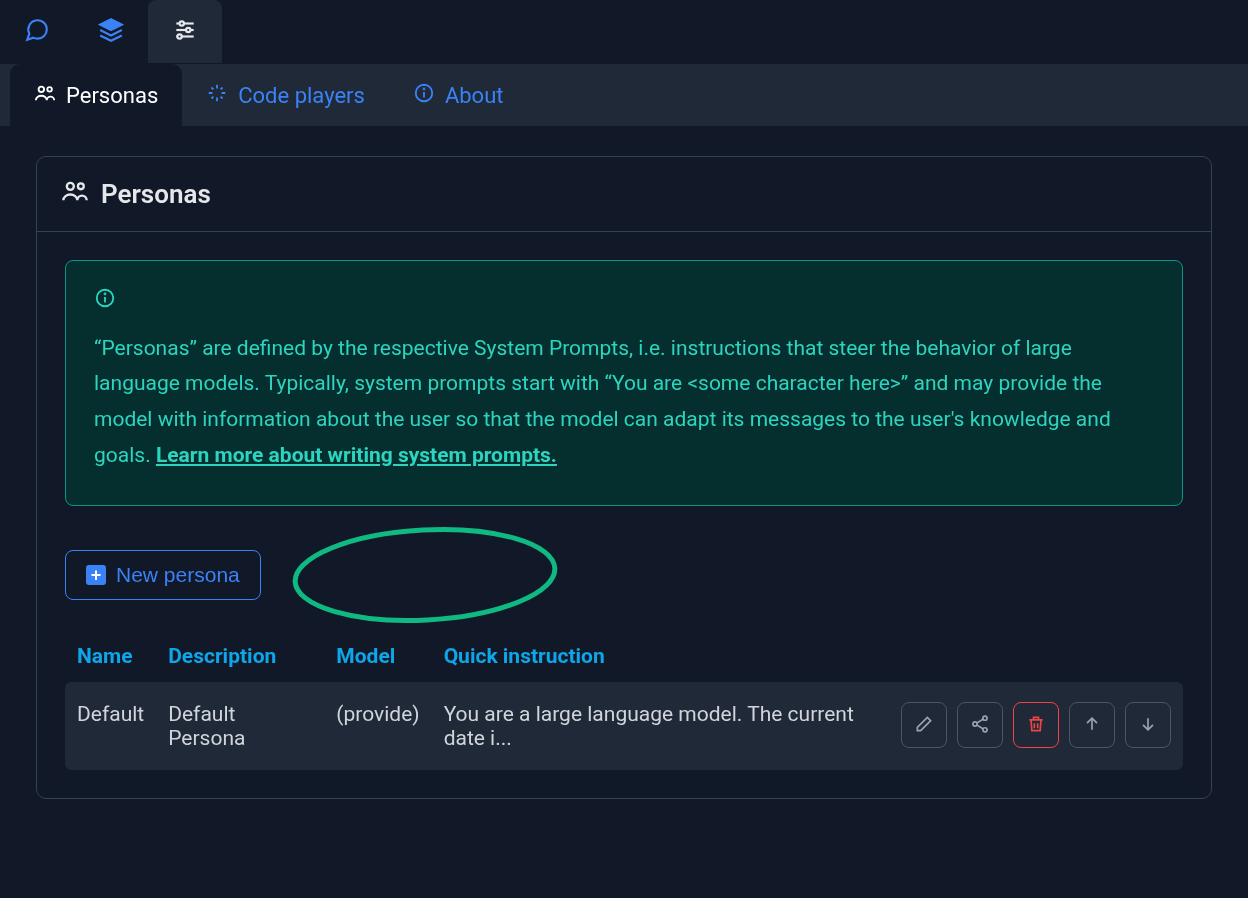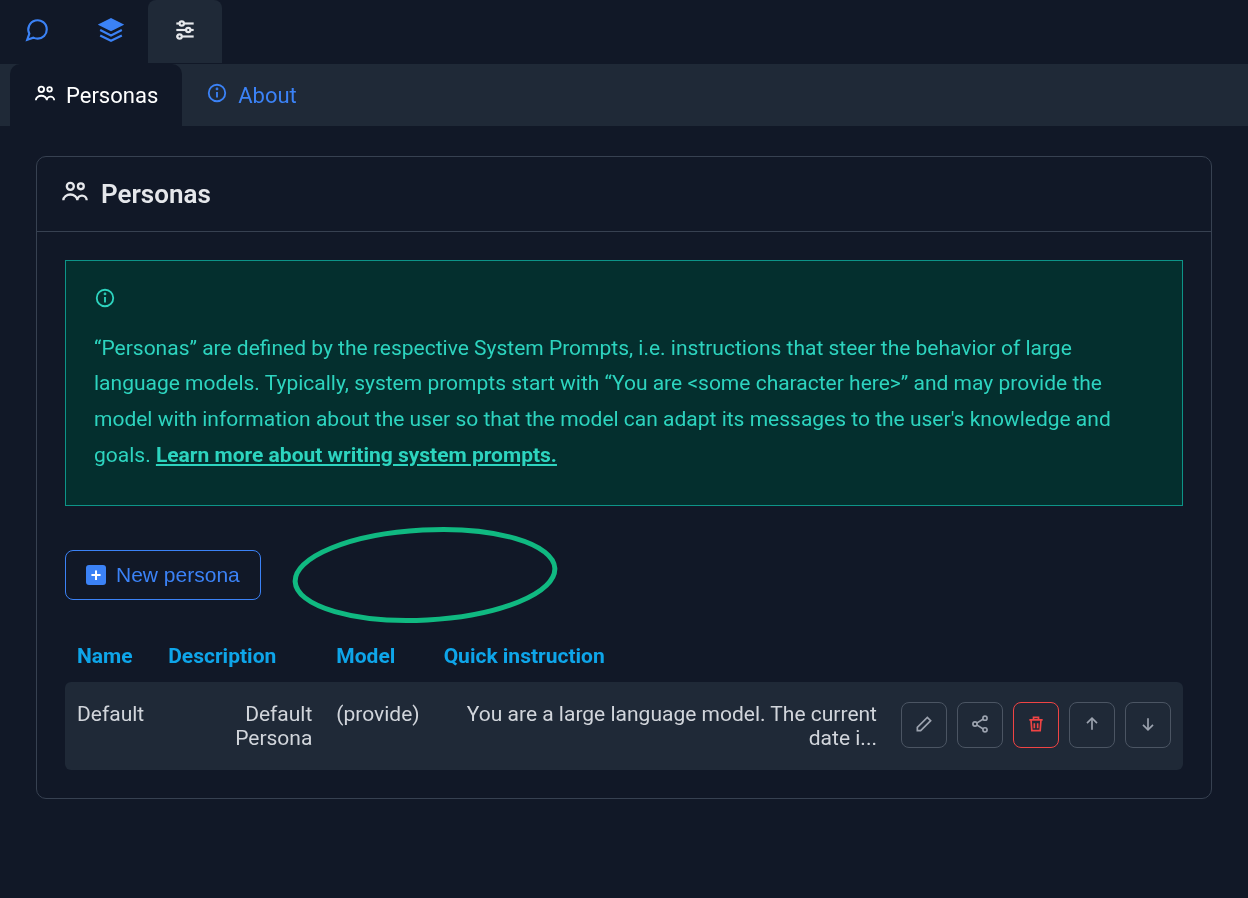--- a/index.html
+++ b/index.html
@@ -79,21 +79,21 @@
     font-size: 26px;
     font-weight: 600;
     color: #e5e7eb;
   }
   .panel-header svg { width: 28px; height: 28px; }
   .panel-body { padding: 28px; }
 
   
   .info {
     border: 1px solid #0d9488;
-    border-radius: 0;
+    border-radius: 8px;
     background: #042f2e;
     color: #2dd4bf;
     padding: 24px 28px 32px 28px;
     font-size: 21px;
     line-height: 1.7;
   }
   .info-icon { display: block; margin-bottom: 10px; }
   .info-icon svg { width: 22px; height: 22px; }
   .info a { color: #2dd4bf; text-decoration: underline; font-weight: 700; }
 
@@ -144,21 +144,20 @@
     font-weight: 700;
     color: #0ea5e9;
     padding: 14px 12px;
   }
   .tbl td {
     background: #1f2937;
     padding: 20px 12px;
     font-size: 21px;
     vertical-align: top;
     color: #d1d5db;
-    text-align: right;
   }
   .tbl td:first-child { border-top-left-radius: 6px; border-bottom-left-radius: 6px; }
   .tbl td:last-child  { border-top-right-radius: 6px; border-bottom-right-radius: 6px; }
   .row-actions {
     display: flex;
     gap: 10px;
     justify-content: flex-end;
   }
   .icon-btn {
     width: 46px; height: 46px;
@@ -210,20 +209,28 @@
 <div class="nav">
   <div class="nav-tab active">
     <span>
       <svg viewBox="0 0 24 24" fill="none" stroke="currentColor" stroke-width="2">
           <circle cx="8" cy="8" r="3"></circle>
           <circle cx="17" cy="8" r="2.5"></circle>
           <path d="M2 20c0-3 3-5 6-5s6 2 6 5M14 20c0-2.5 2-4 4-4s4 1.5 4 4"></path>
         </svg>
     </span>
     <span>Personas</span>
+  </div>
+  <div class="nav-tab">
+    <span>
+      <svg viewBox="0 0 24 24" fill="none" stroke="currentColor" stroke-width="2">
+          <path d="M12 3v4M12 17v4M3 12h4M17 12h4M6 6l2 2M16 16l2 2M6 18l2-2M16 8l2-2"></path>
+        </svg>
+    </span>
+    <span>Code players</span>
   </div>
   <div class="nav-tab">
     <span>
       <svg viewBox="0 0 24 24" fill="none" stroke="currentColor" stroke-width="2">
           <circle cx="12" cy="12" r="9"></circle>
           <line x1="12" y1="11" x2="12" y2="17"></line>
           <circle cx="12" cy="7.5" r="0.5" fill="currentColor"></circle>
         </svg>
     </span>
     <span>About</span>

